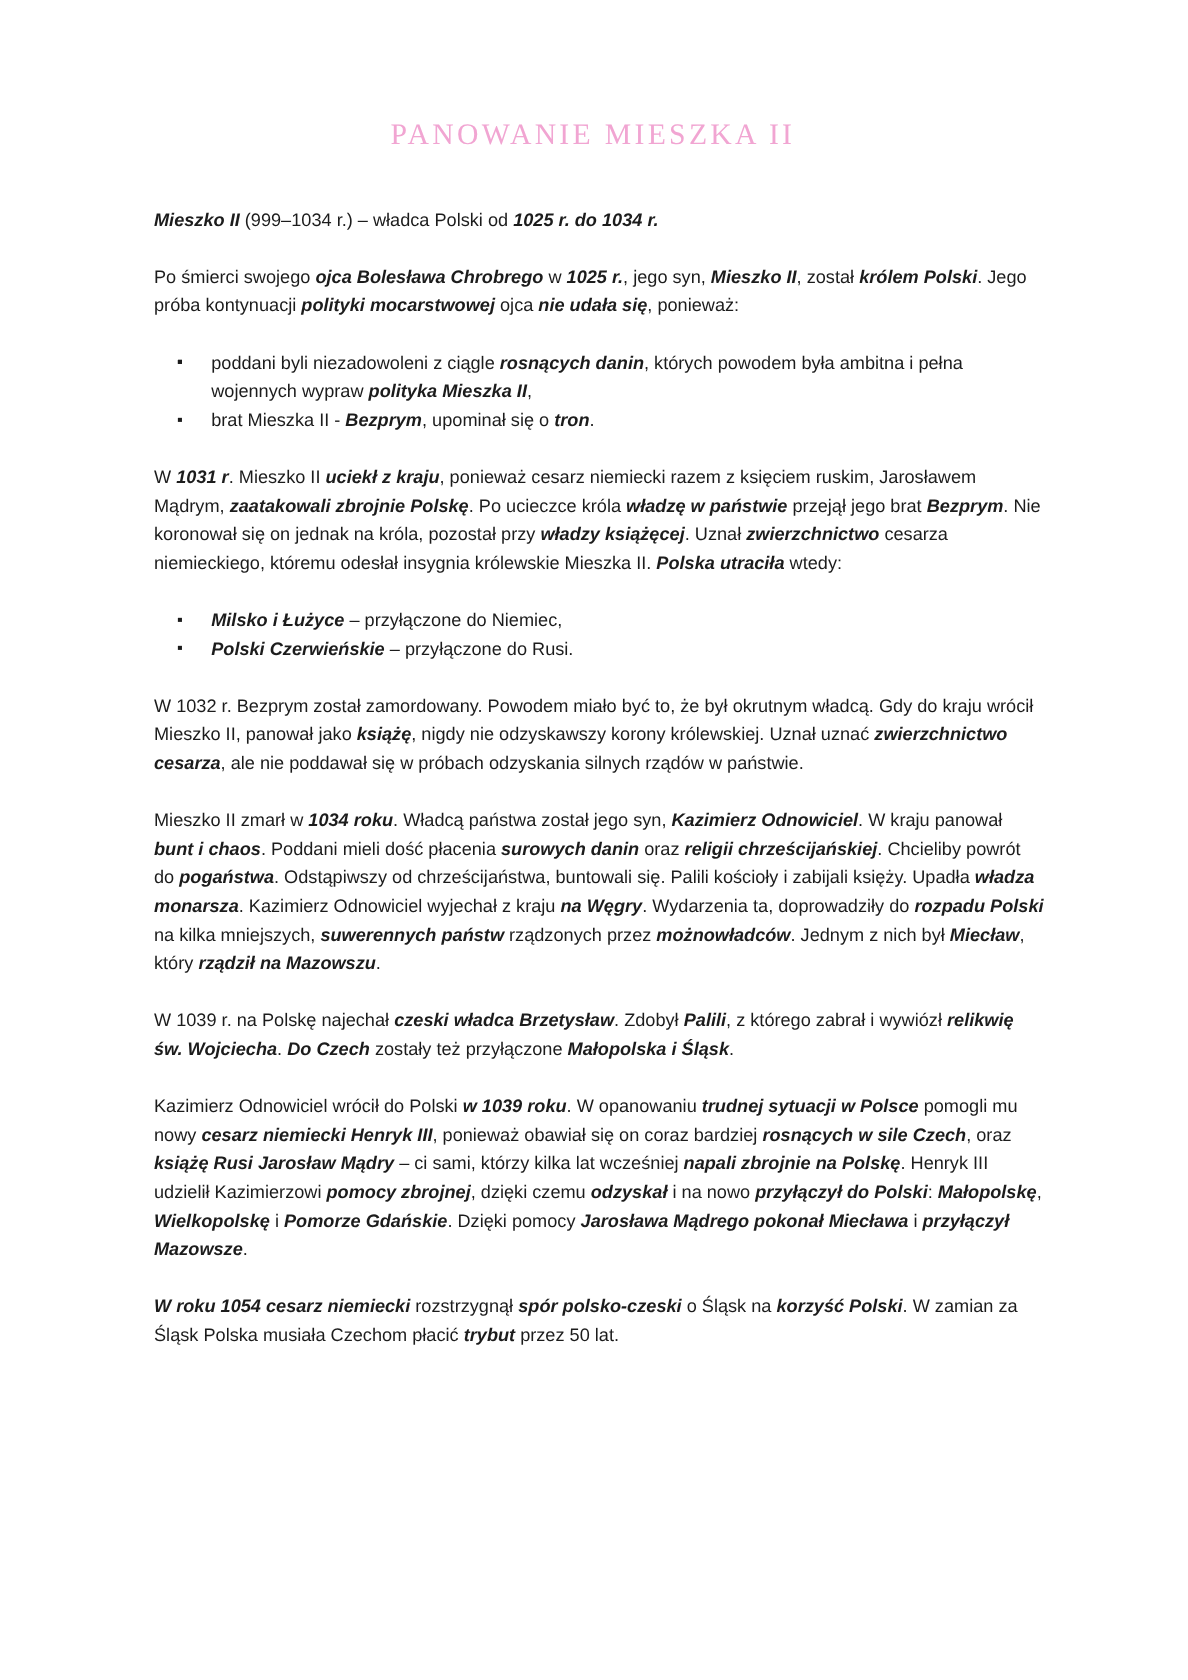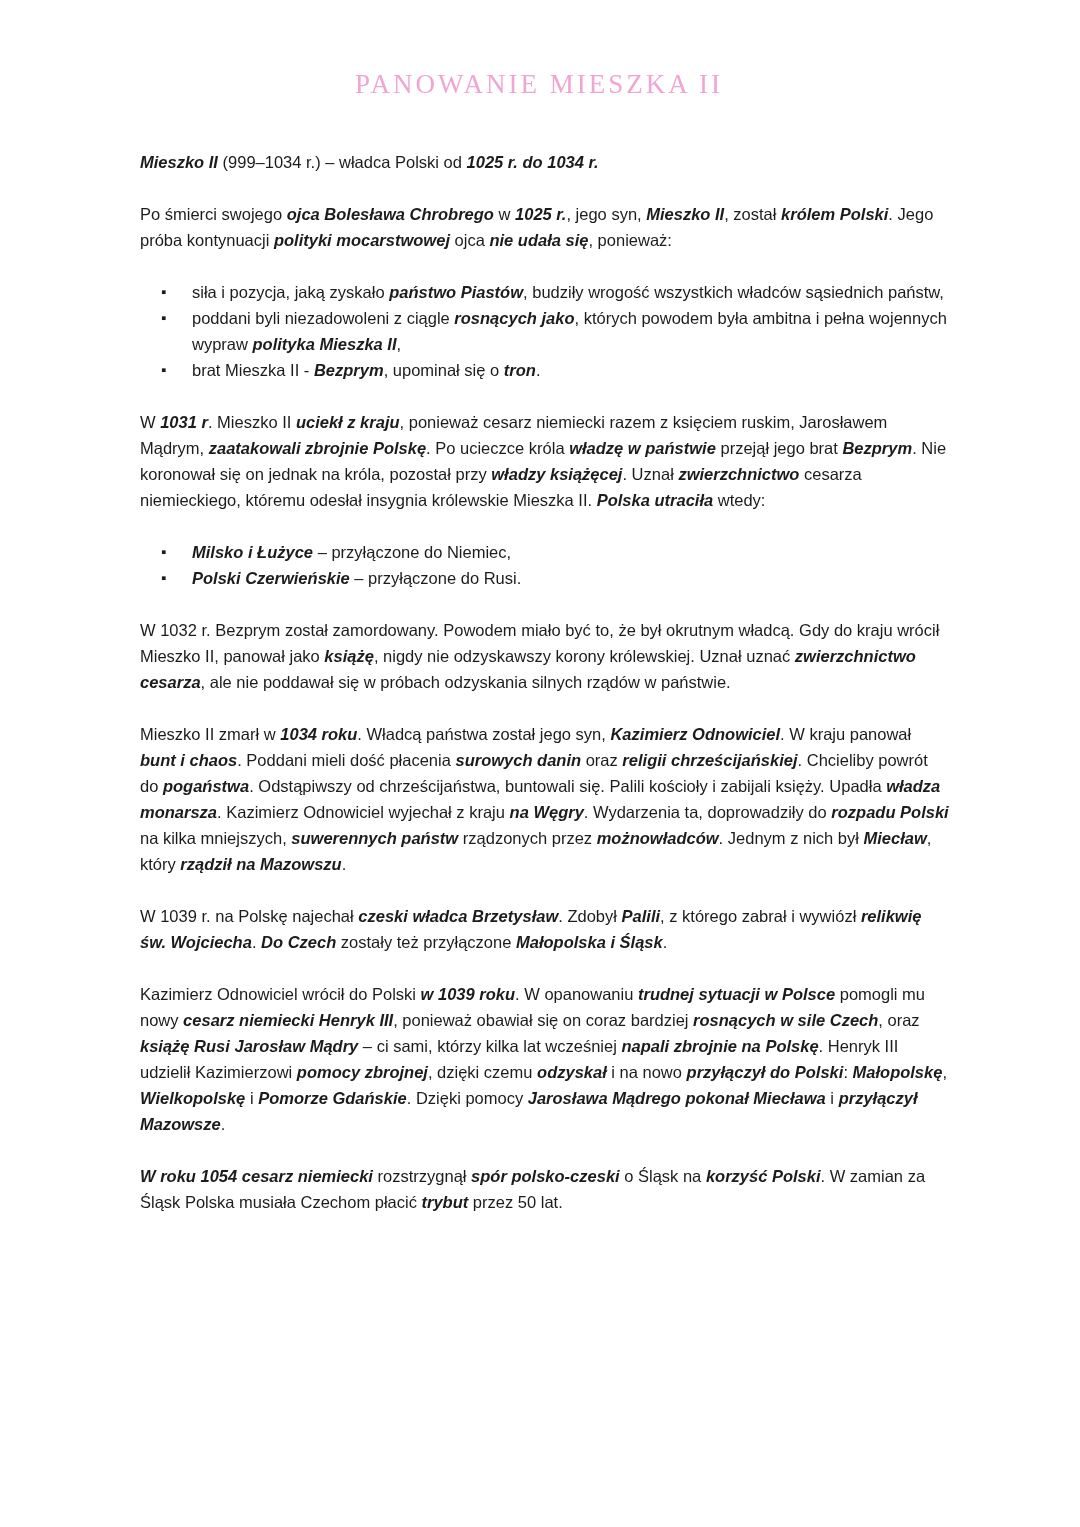--- a/index.html
+++ b/index.html
@@ -9,21 +9,21 @@
     height: 1527px;
     font-family: "Liberation Sans", sans-serif;
     color: #1c1c1c;
     position: relative;
     overflow: hidden;
   }
   .page {
     width: 1080px;
     height: 1527px;
     background: #ffffff;
-    padding: 68px 130px 0 128px;
+    padding: 106px 130px 0 128px;
   }
   .doc-title {
     text-align: center;
     font-family: "Liberation Serif", serif;
     font-weight: 400;
     font-size: 27px;
     line-height: 33px;
     letter-spacing: 3px;
     margin-bottom: 48px;
   }
@@ -54,22 +54,22 @@
 <body style="color: rgb(28, 28, 28);">
 
 <div class="page">
   <div class="doc-title" style="color: rgb(241, 165, 210);">
     <div>PANOWANIE MIESZKA II</div>
   </div>
   <div class="doc-body">
       <p class="para"><span class="em">Mieszko II</span><span> (999–1034 r.) – władca Polski od </span><span class="em">1025 r. do 1034 r.</span></p>
       <p class="para"><span>Po śmierci swojego </span><span class="em">ojca Bolesława Chrobrego</span><span> w </span><span class="em">1025 r.</span><span>, jego syn, </span><span class="em">Mieszko II</span><span>, został </span><span class="em">królem Polski</span><span>. Jego próba kontynuacji </span><span class="em">polityki mocarstwowej</span><span> ojca </span><span class="em">nie udała się</span><span>, ponieważ:</span></p>
       <ul class="bullets">
-        <li><span class="bullet-marker">▪</span><span><span>siła i pozycja, jaką zyskało </span><span class="em">państwo Piastów</span><span>, budziły wrogość wszystkich władców sąsiednich państw,</span></span></li>
-        <li><span class="bullet-marker">▪</span><span><span>poddani byli niezadowoleni z ciągle </span><span class="em">rosnących jako</span><span>, których powodem była ambitna i pełna wojennych wypraw </span><span class="em">polityka Mieszka II</span><span>,</span></span></li>
+        <li><span class="bullet-marker">▪</span></li>
+        <li><span class="bullet-marker">▪</span><span><span>poddani byli niezadowoleni z ciągle </span><span class="em">rosnących danin</span><span>, których powodem była ambitna i pełna wojennych wypraw </span><span class="em">polityka Mieszka II</span><span>,</span></span></li>
         <li><span class="bullet-marker">▪</span><span><span>brat Mieszka II - </span><span class="em">Bezprym</span><span>, upominał się o </span><span class="em">tron</span><span>.</span></span></li>
       </ul>
       <p class="para"><span>W </span><span class="em">1031 r</span><span>. Mieszko II </span><span class="em">uciekł z kraju</span><span>, ponieważ cesarz niemiecki razem z księciem ruskim, Jarosławem Mądrym, </span><span class="em">zaatakowali zbrojnie Polskę</span><span>. Po ucieczce króla </span><span class="em">władzę w państwie</span><span> przejął jego brat </span><span class="em">Bezprym</span><span>. Nie koronował się on jednak na króla, pozostał przy </span><span class="em">władzy książęcej</span><span>. Uznał </span><span class="em">zwierzchnictwo</span><span> cesarza niemieckiego, któremu odesłał insygnia królewskie Mieszka II. </span><span class="em">Polska utraciła</span><span> wtedy:</span></p>
       <ul class="bullets">
         <li><span class="bullet-marker">▪</span><span><span class="em">Milsko i Łużyce</span><span> – przyłączone do Niemiec,</span></span></li>
         <li><span class="bullet-marker">▪</span><span><span class="em">Polski Czerwieńskie</span><span> – przyłączone do Rusi.</span></span></li>
       </ul>
       <p class="para"><span>W 1032 r. Bezprym został zamordowany. Powodem miało być to, że był okrutnym władcą. Gdy do kraju wrócił Mieszko II, panował jako </span><span class="em">książę</span><span>, nigdy nie odzyskawszy korony królewskiej. Uznał uznać </span><span class="em">zwierzchnictwo cesarza</span><span>, ale nie poddawał się w próbach odzyskania silnych rządów w państwie.</span></p>
       <p class="para"><span>Mieszko II zmarł w </span><span class="em">1034 roku</span><span>. Władcą państwa został jego syn, </span><span class="em">Kazimierz Odnowiciel</span><span>. W kraju panował </span><span class="em">bunt i chaos</span><span>. Poddani mieli dość płacenia </span><span class="em">surowych danin</span><span> oraz </span><span class="em">religii chrześcijańskiej</span><span>. Chcieliby powrót do </span><span class="em">pogaństwa</span><span>. Odstąpiwszy od chrześcijaństwa, buntowali się. Palili kościoły i zabijali księży. Upadła </span><span class="em">władza monarsza</span><span>. Kazimierz Odnowiciel wyjechał z kraju </span><span class="em">na Węgry</span><span>. Wydarzenia ta, doprowadziły do </span><span class="em">rozpadu Polski</span><span> na kilka mniejszych, </span><span class="em">suwerennych państw</span><span> rządzonych przez </span><span class="em">możnowładców</span><span>. Jednym z nich był </span><span class="em">Miecław</span><span>, który </span><span class="em">rządził na Mazowszu</span><span>.</span></p>
       <p class="para"><span>W 1039 r. na Polskę najechał </span><span class="em">czeski władca Brzetysław</span><span>. Zdobył </span><span class="em">Palili</span><span>, z którego zabrał i wywiózł </span><span class="em">relikwię św. Wojciecha</span><span>. </span><span class="em">Do Czech</span><span> zostały też przyłączone </span><span class="em">Małopolska i Śląsk</span><span>.</span></p>

